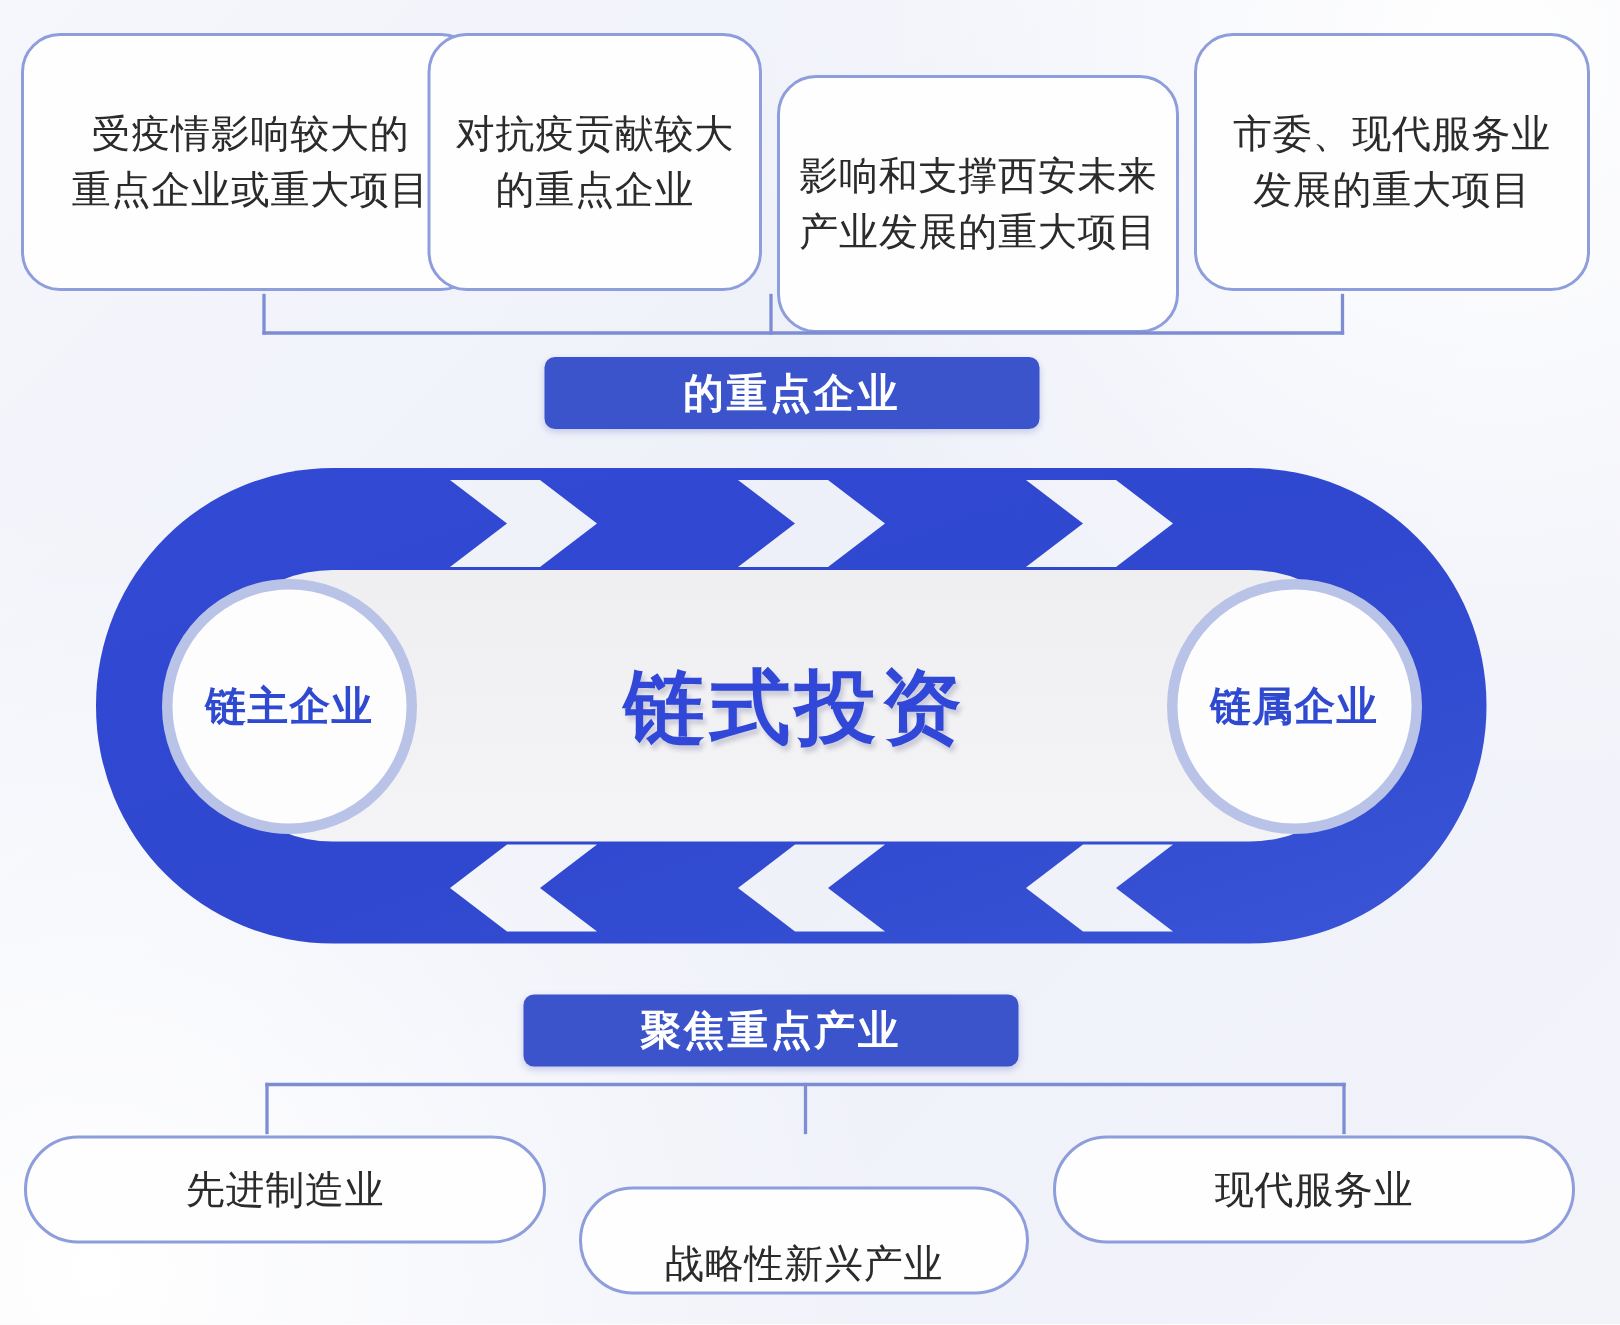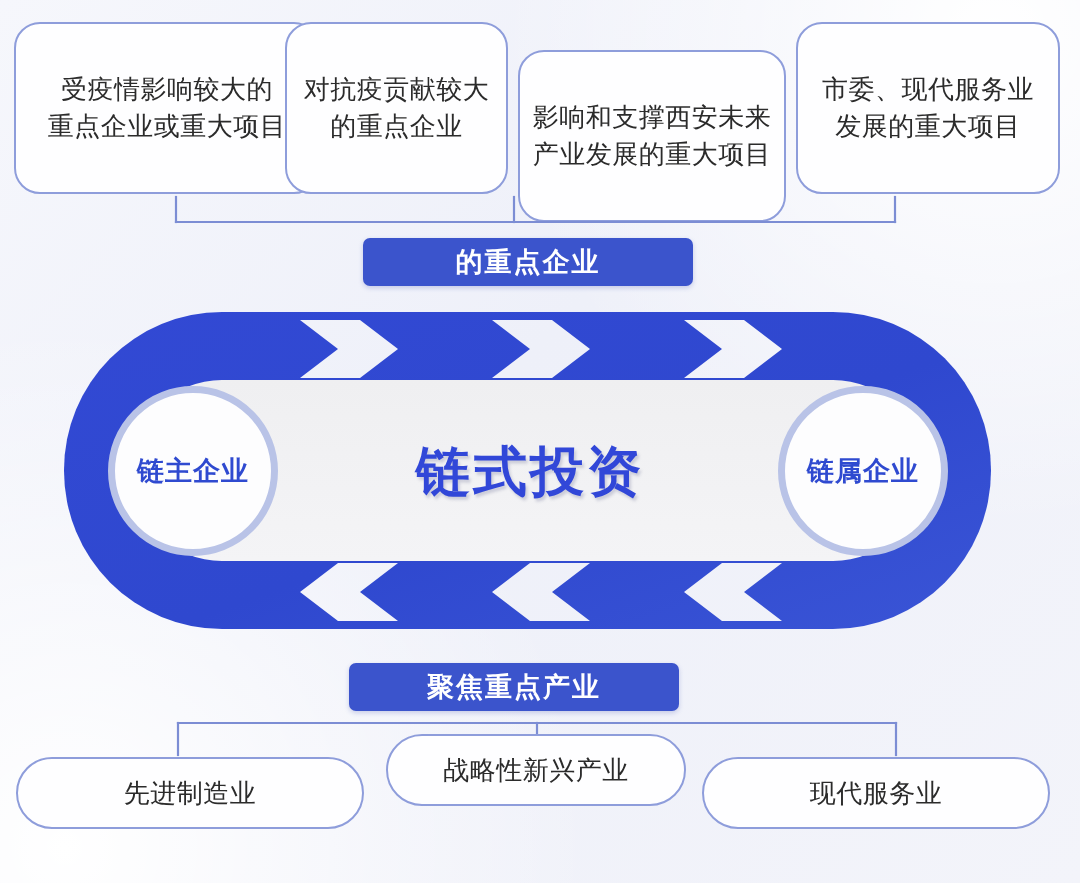--- a/index.html
+++ b/index.html
@@ -210,21 +210,21 @@
       <path d="M178 723 V755"></path>
       <path d="M896 723 V755"></path>
       <path d="M537 723 V755"></path>
     </g>
   </svg>
 
   <div class="card bot" style="left:16px; width:348px; top:757px;">
     <span>先进制造业</span>
   </div>
 
-  <div class="card bot" style="left:386px; width:300px; top:734px;">
+  <div class="card bot" style="left:386px; width:300px; top:791px;align-items:flex-end;">
     <span>战略性新兴产业</span>
   </div>
 
   <div class="card bot" style="left:702px; width:348px; top:757px;">
     <span>现代服务业</span>
   </div>
 
 </div>
 
 </body></html>

